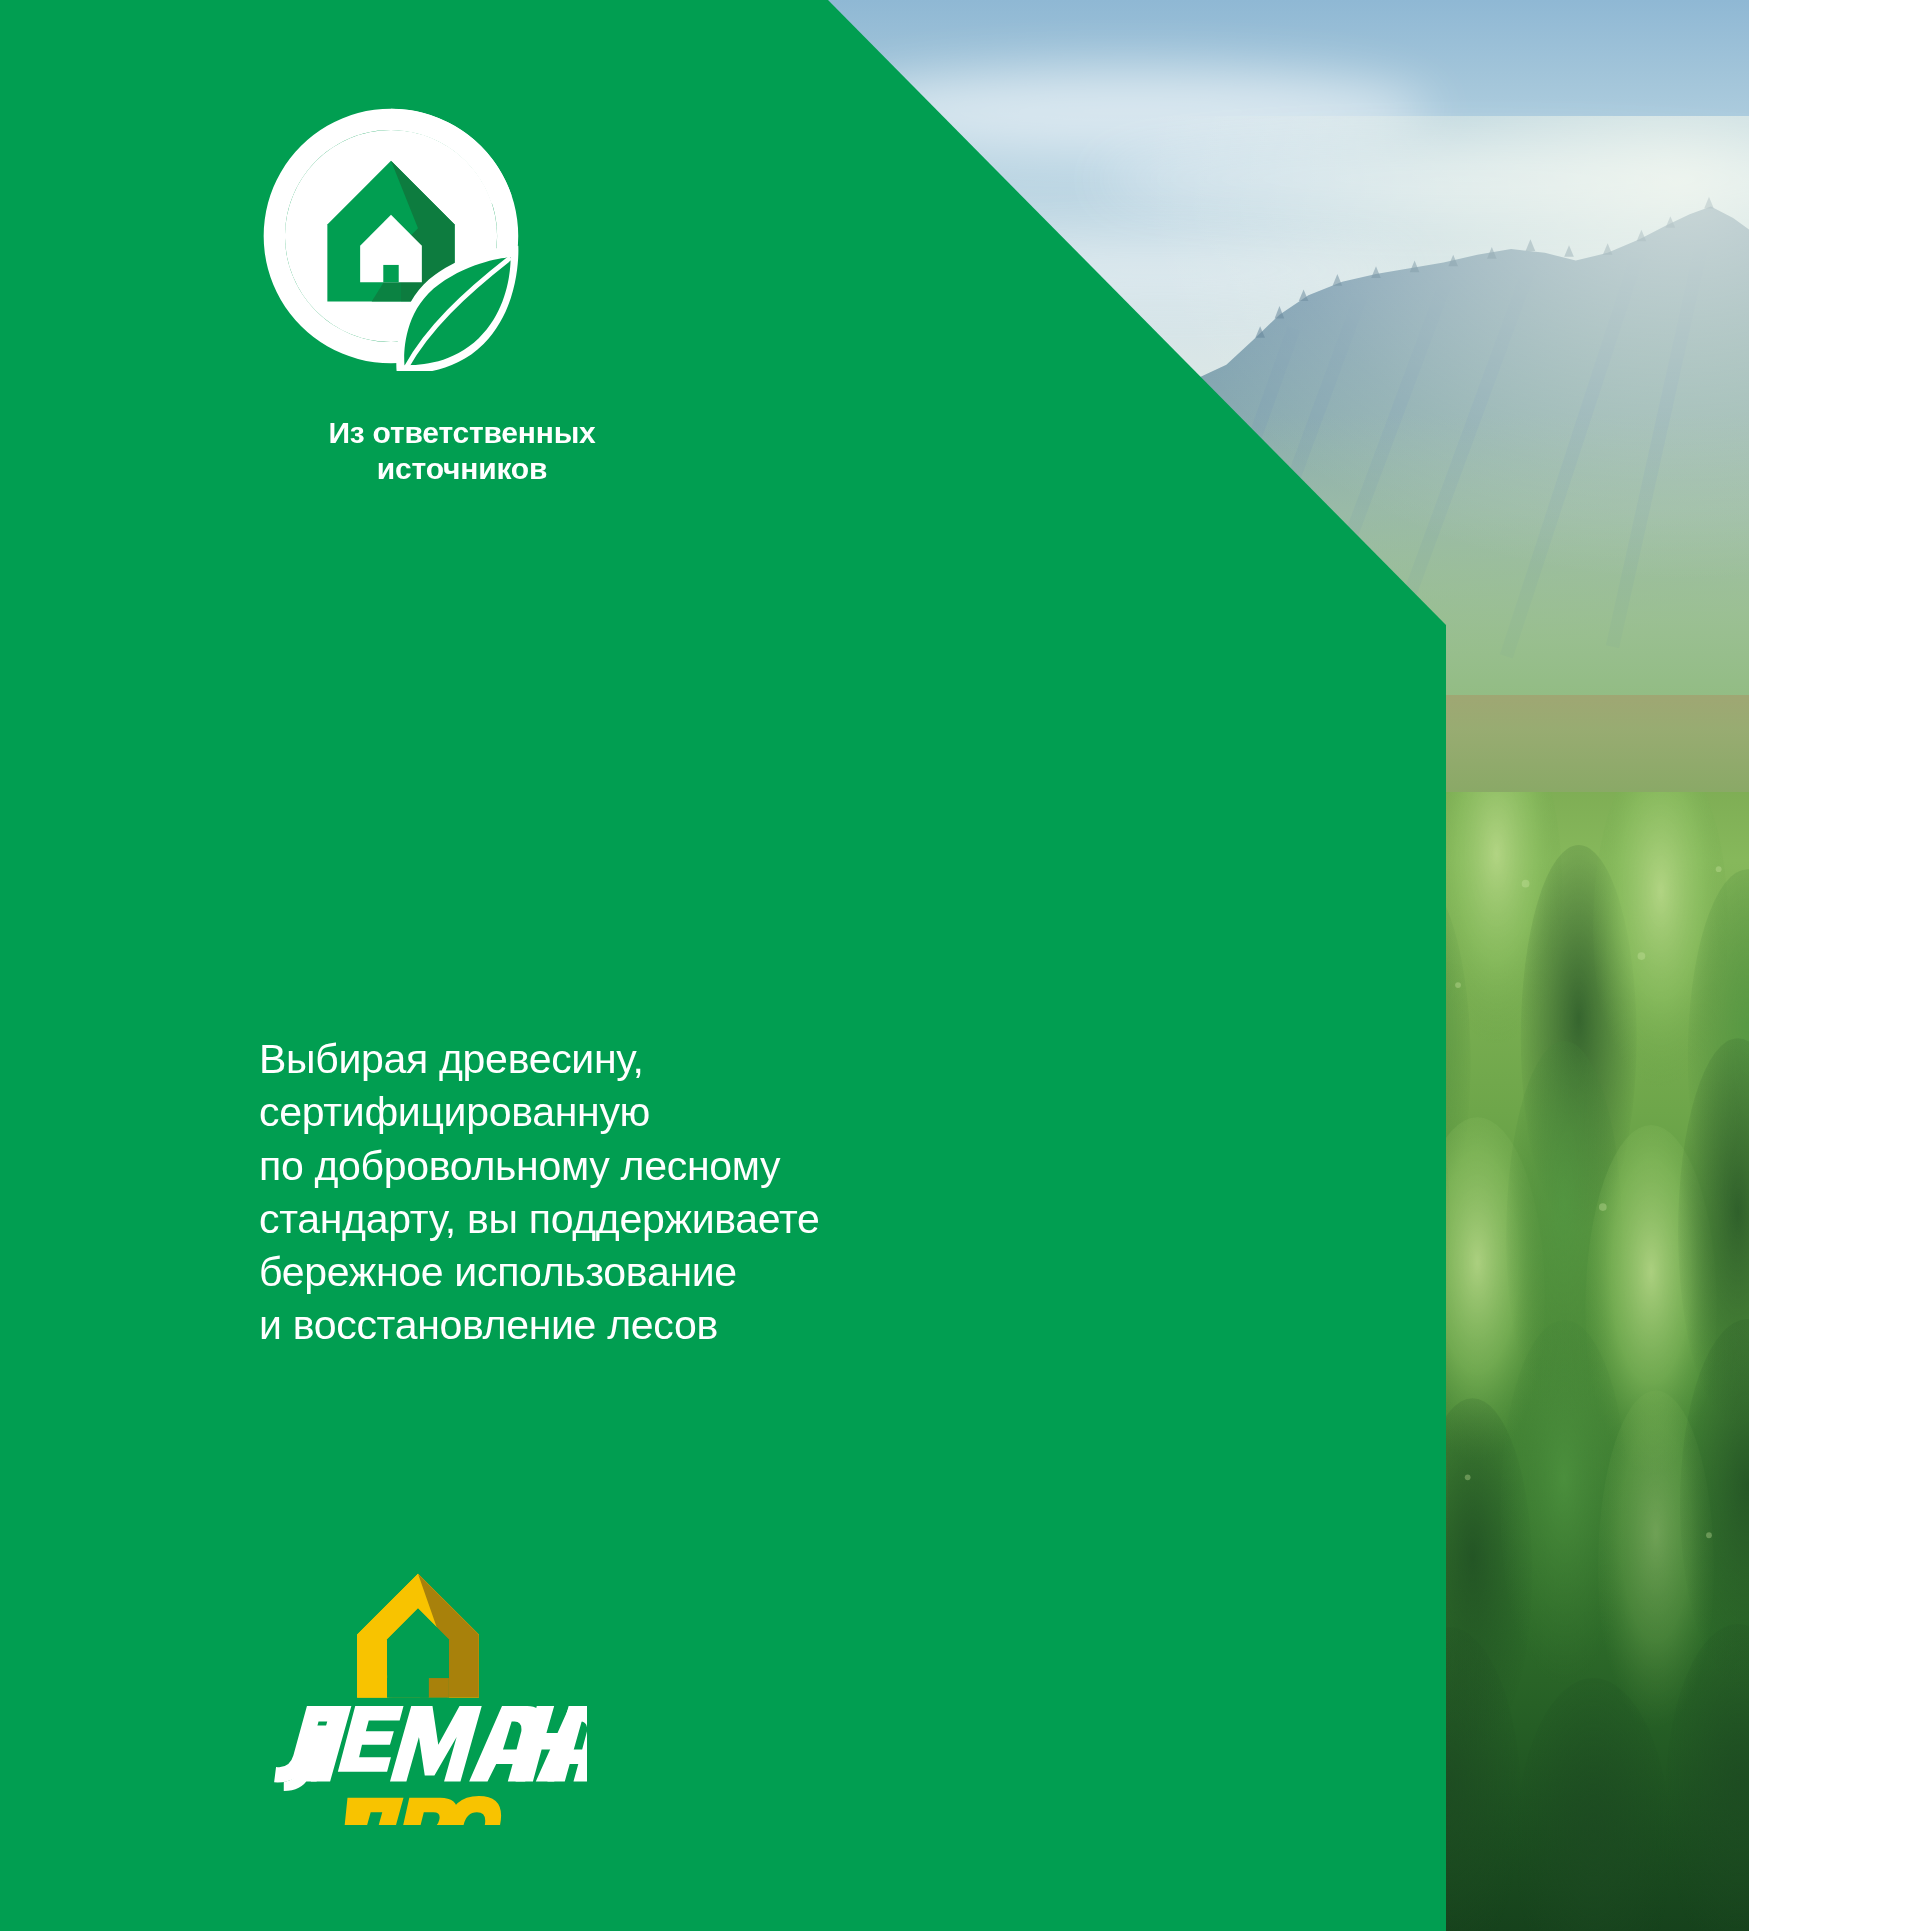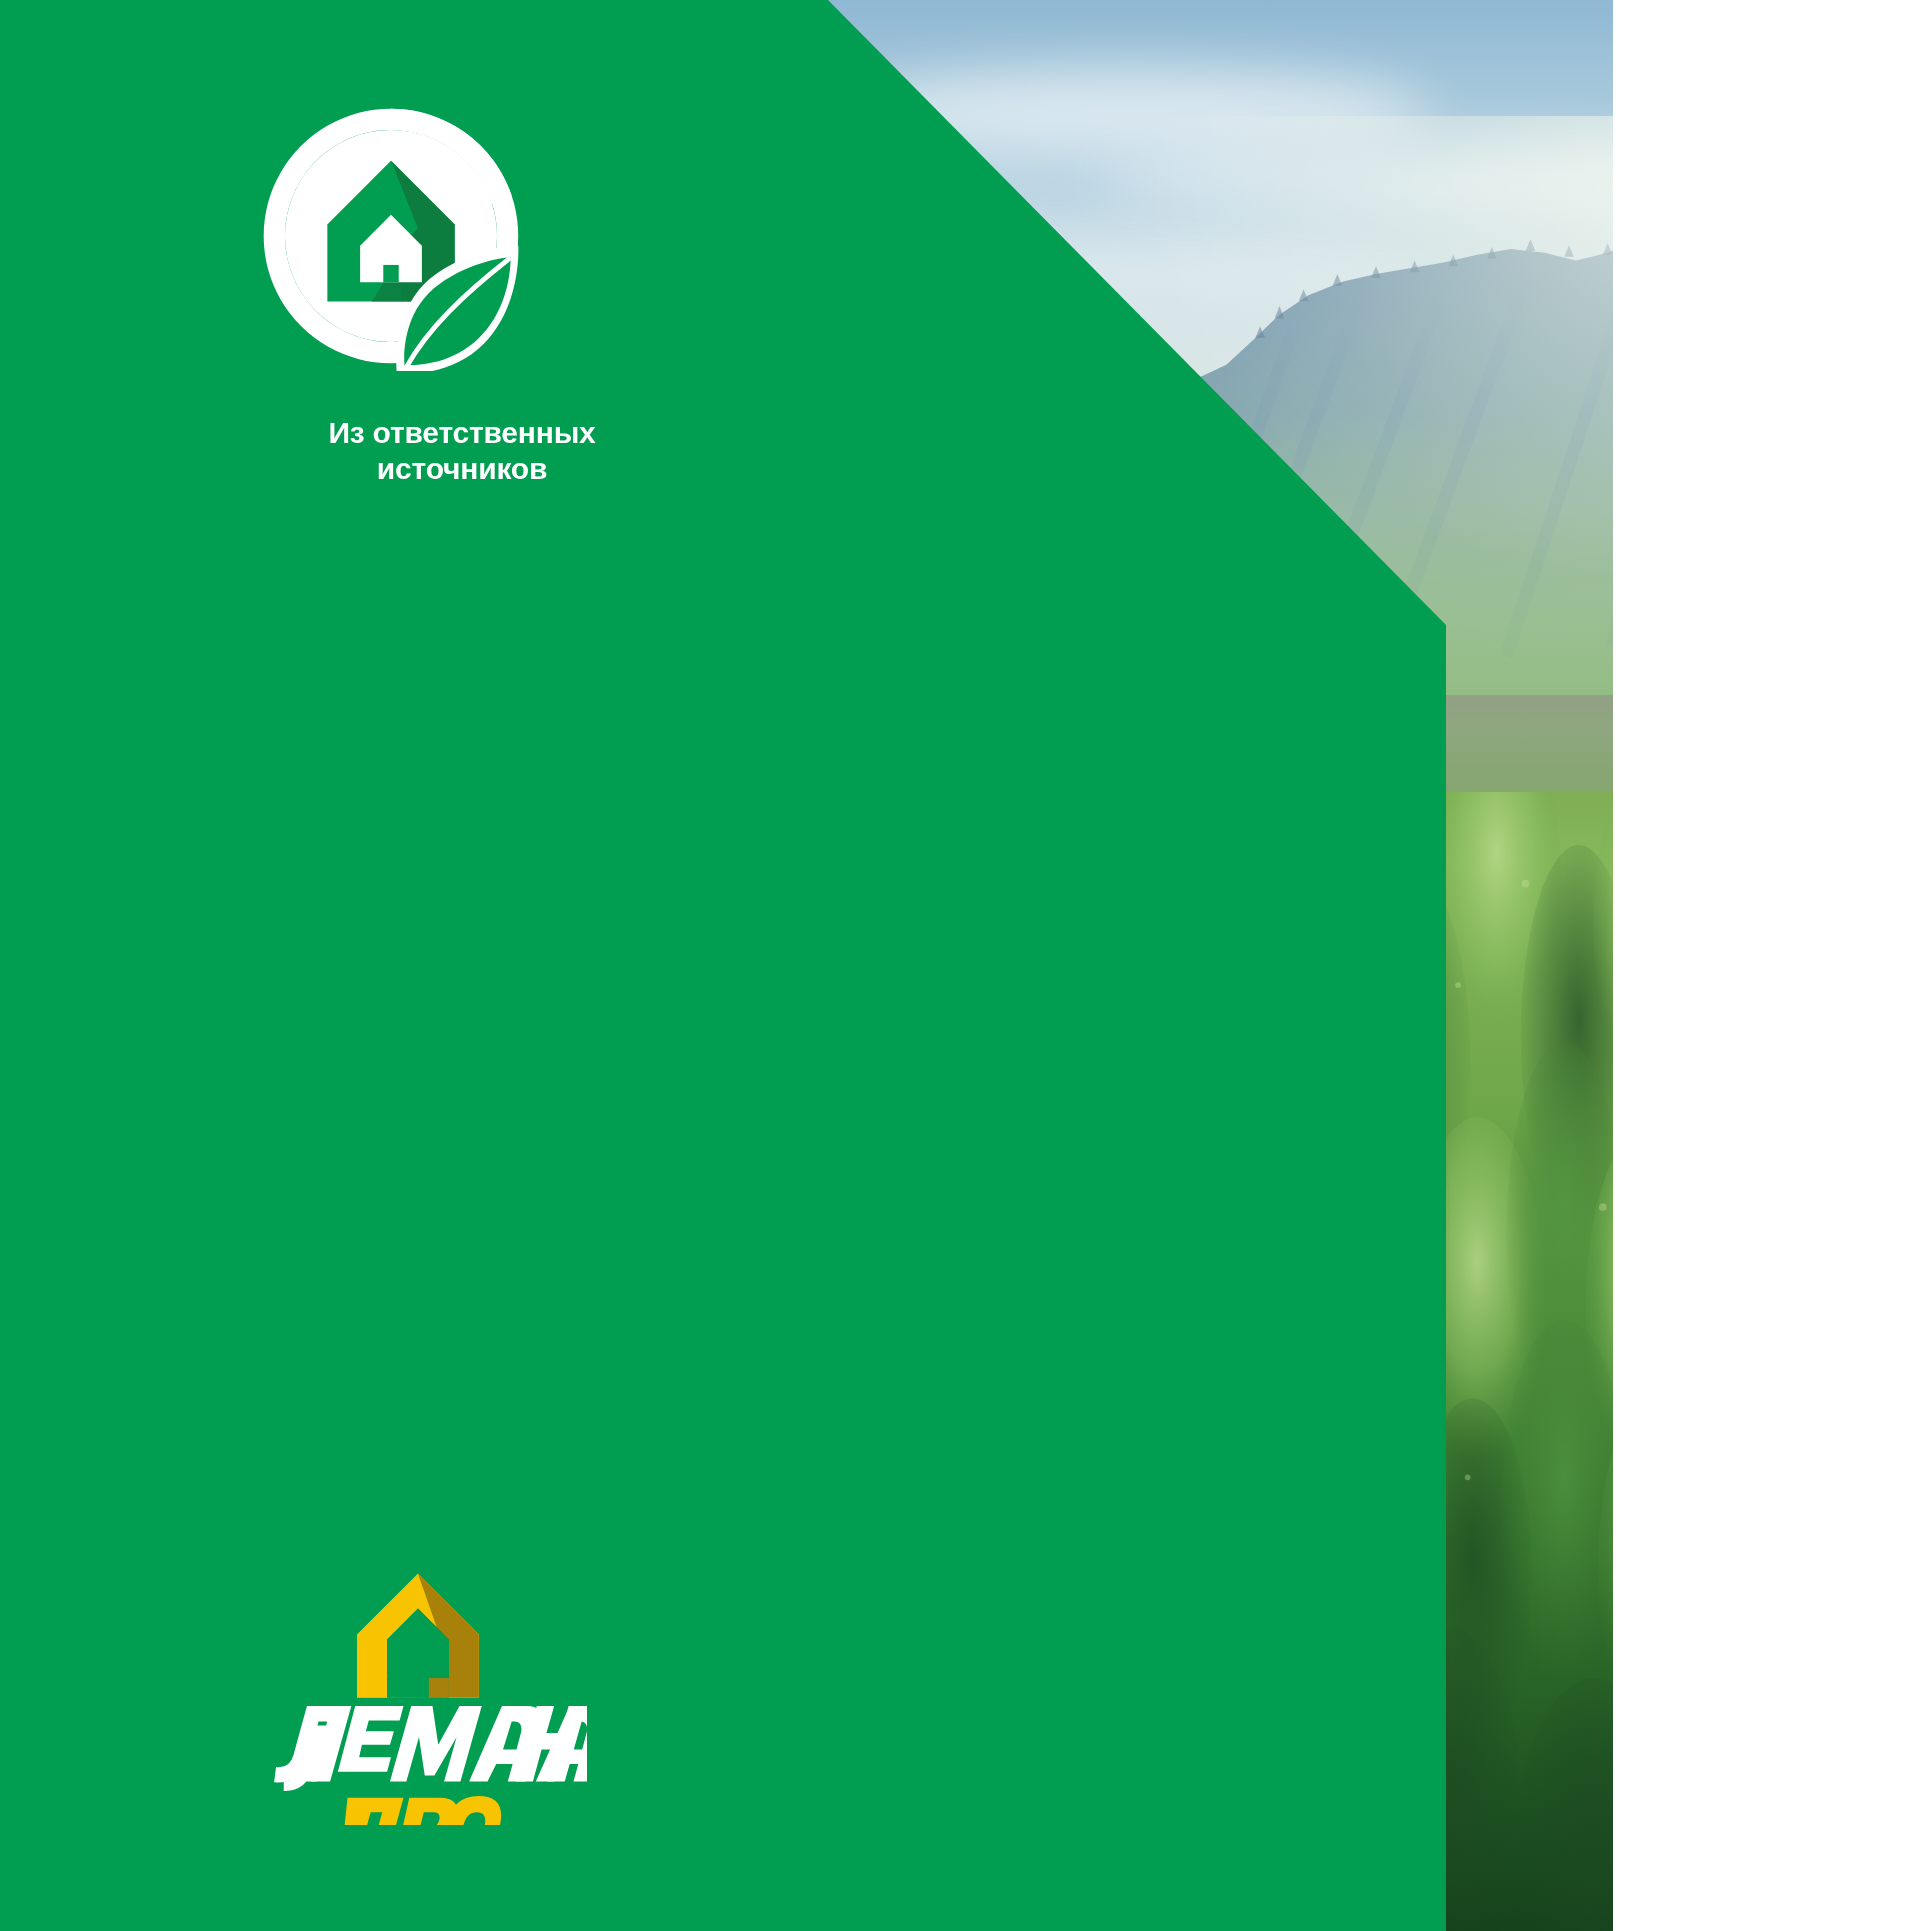--- a/index.html
+++ b/index.html
@@ -2,25 +2,25 @@
 <html><head>
 <meta charset="utf-8">
 <style>
   html, body {
     margin: 0;
     padding: 0;
     background: #ffffff;
   }
   #poster {
     position: relative;
-    width: 1613px;
+    width: 1749px;
     height: 1931px;
     overflow: hidden;
     font-family: "Liberation Sans", sans-serif;
-    background: #a21caf;
+    background: #ef4444;
   }
 
   
   .photo {
     position: absolute;
     inset: 0;
     overflow: hidden;
   }
   .photo-inner {
     position: absolute;
@@ -405,20 +405,26 @@
       </g>
 
       <path d="M140 8 A132 132 0 0 1 265 98 L244 106 A110 110 0 0 0 140 30 Z" fill="#ffffff"></path>
     </svg>
   </div>
 
   <div class="badge-caption">Из ответственных
 источников</div>
 
 
+  <div class="bodycopy">Выбирая древесину,
+сертифицированную
+по добровольному лесному
+стандарту, вы поддерживаете
+бережное использование
+и восстановление лесов</div>
 
   <div class="brand">
     <svg viewBox="0 0 350 300">
 
       <g>
 
         <path d="M175 40 L238 103 L238 168 L205 168 L205 105 L175 75 L145 105 L145 168 L112 168 L112 103 Z" fill="#f8c300"></path>
         <path d="M112 103 L112 168 L145 168 L145 105 Z" fill="#f8c300"></path>
         <path d="M112 168 h126 v-0 Z" fill="#f8c300"></path>
 

